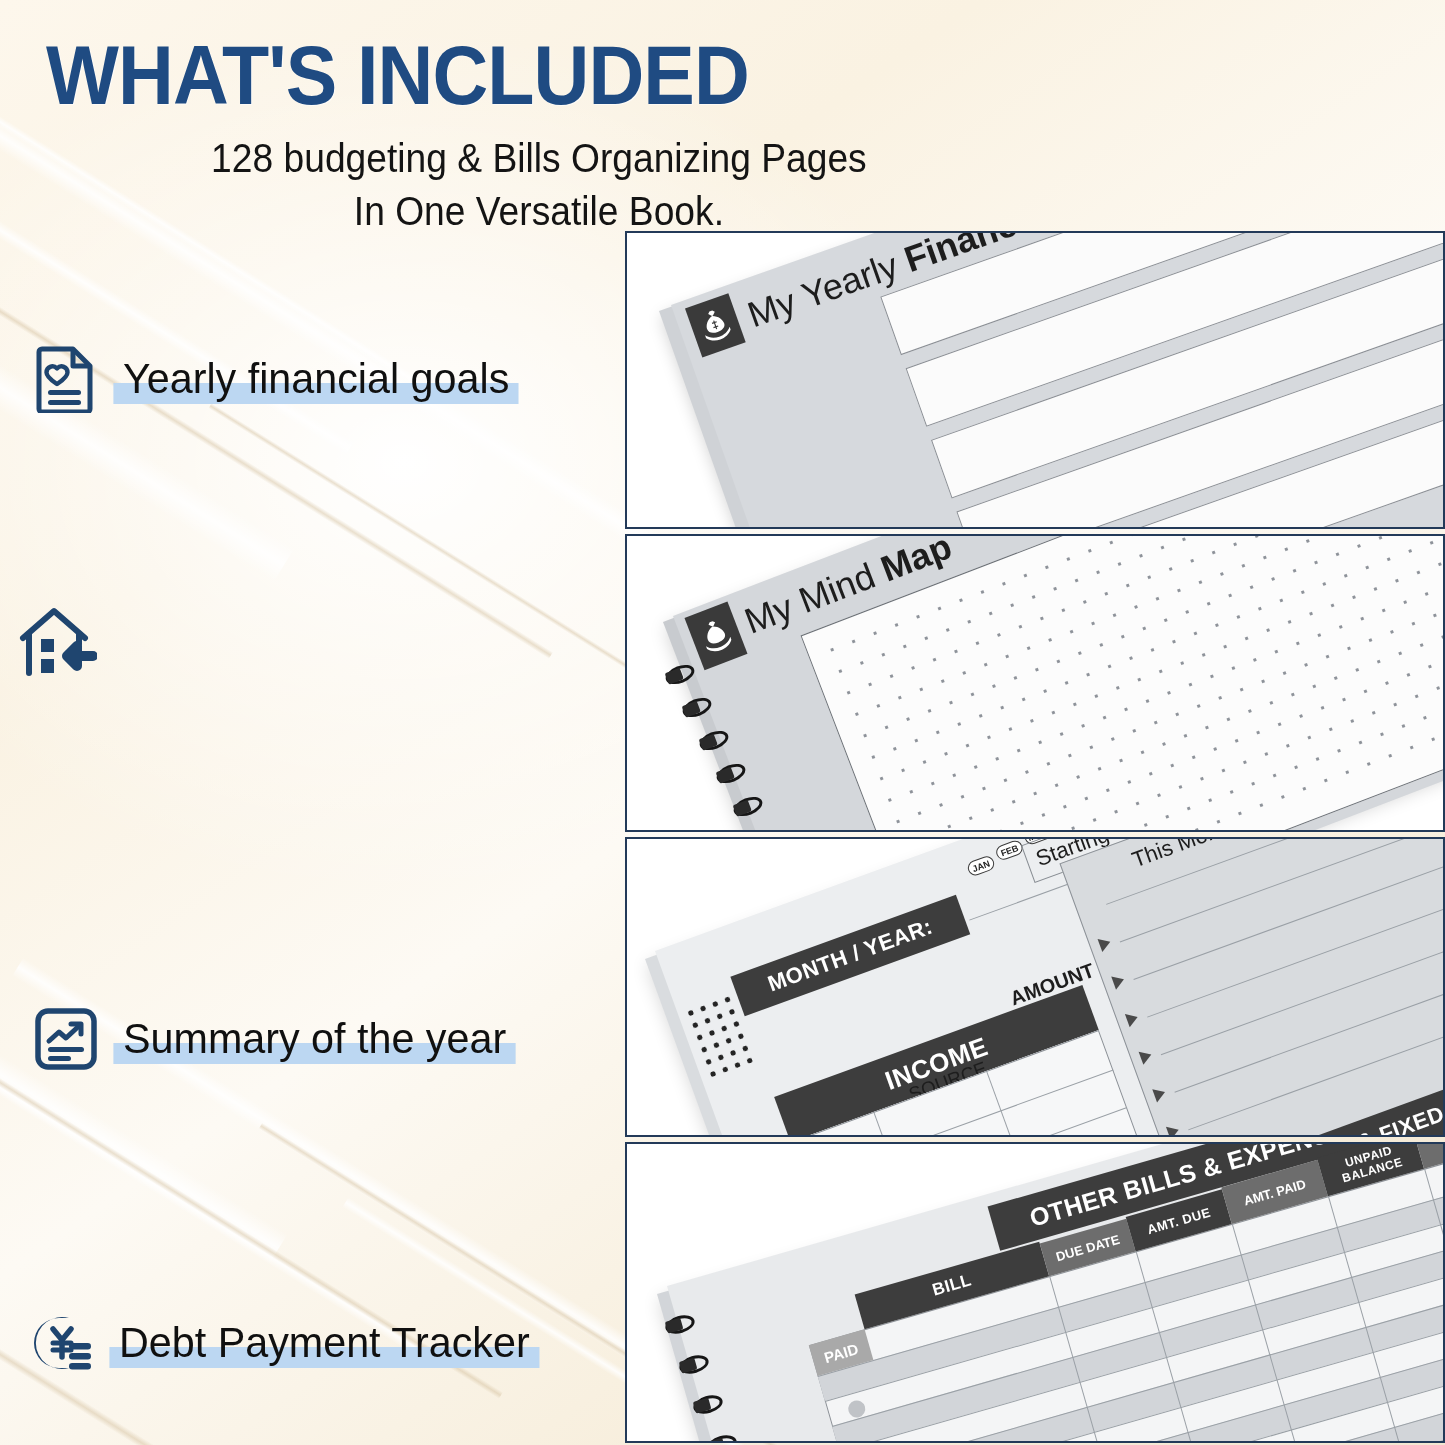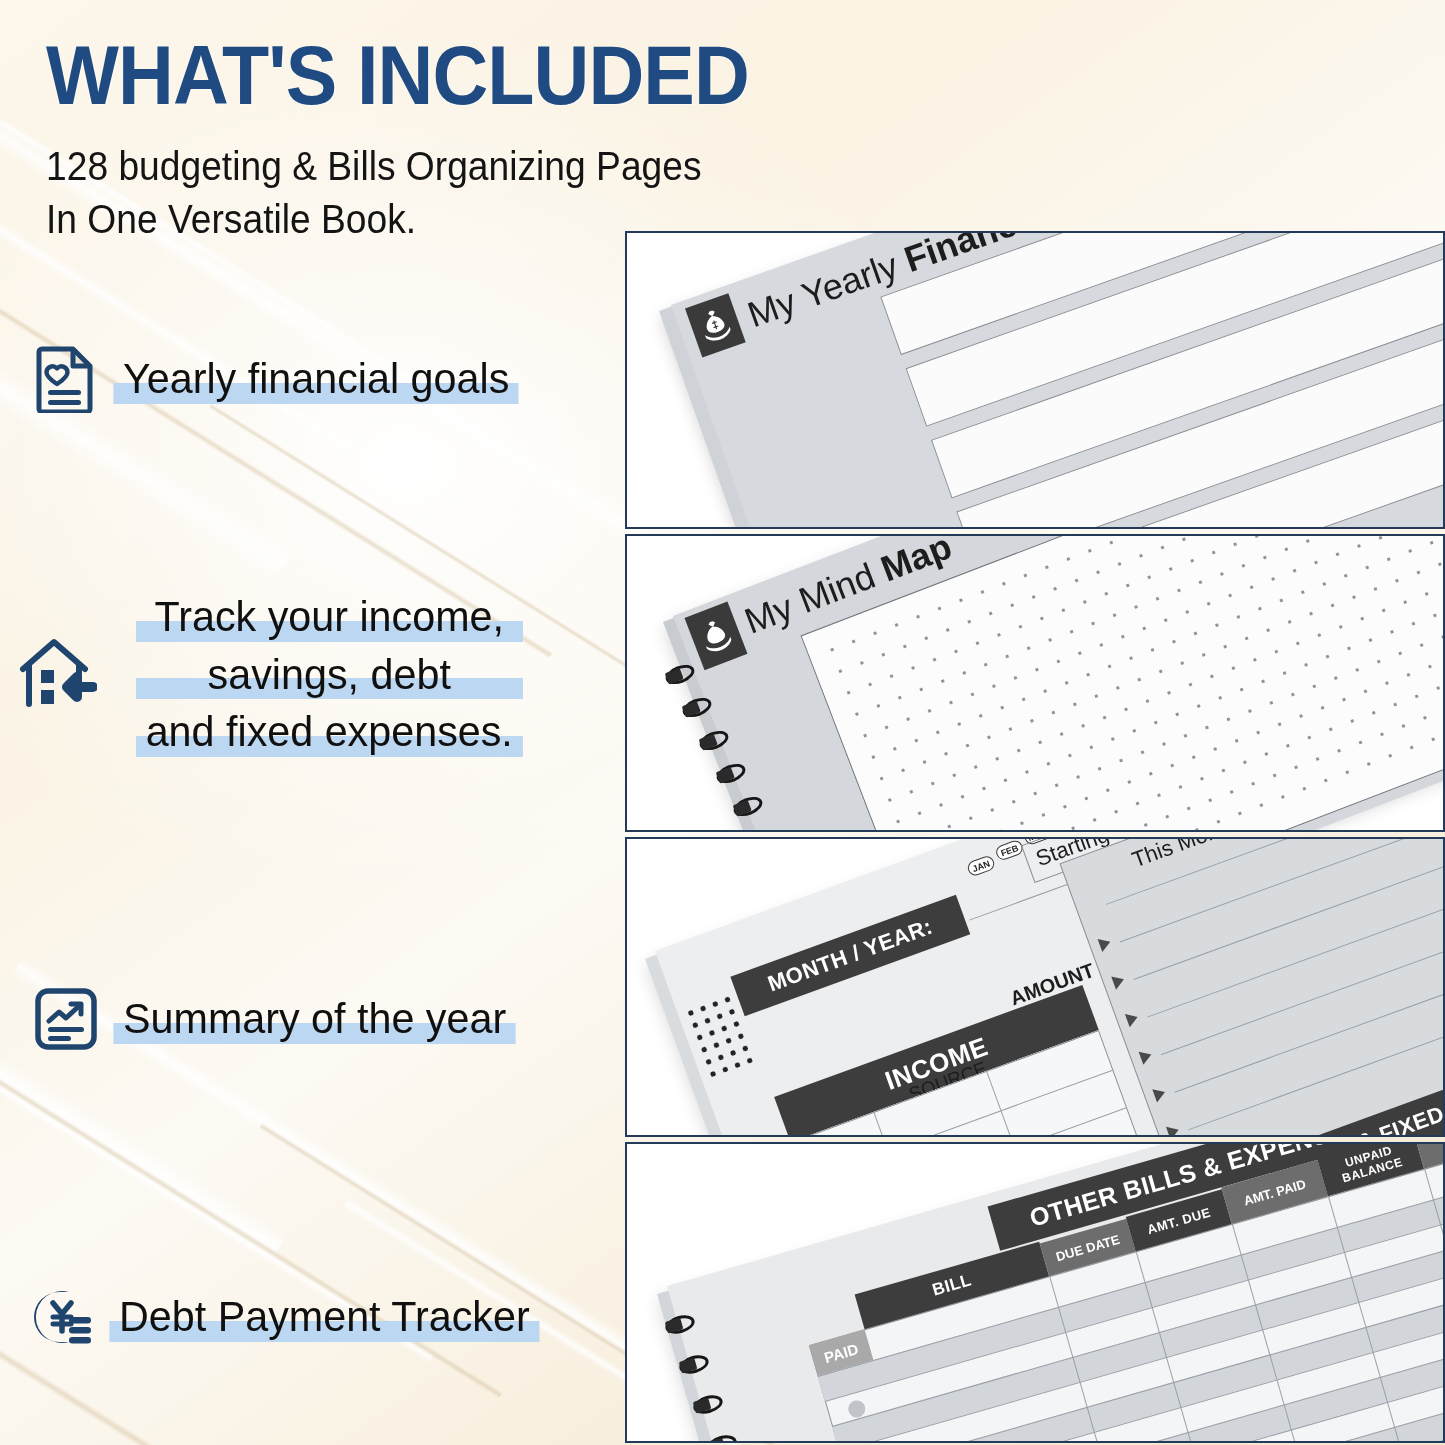--- a/index.html
+++ b/index.html
@@ -29,40 +29,40 @@
   #header { position:absolute; left:46px; top:34px; width:1060px; }
   #title {
     font-size:84px; font-weight:bold; color:#1f4b82; letter-spacing:-1px;
     line-height:.98; transform:scaleX(.92); transform-origin:left center;
     text-shadow:1px 1px 0 rgba(255,255,255,.6);
   }
   .sub-line {
     font-size:40px; color:#141414; line-height:1.32;
     transform:scaleX(.93); transform-origin:left center; white-space:nowrap;
   }
-  #subtitle { margin-top:24px; }
+  #subtitle { margin-top:16px;text-align:center; }
 
   
   .feature { position:absolute; display:flex; align-items:center; }
   .f-icon { flex:0 0 auto; width:76px; height:86px; display:flex; align-items:center; justify-content:center; }
   .f-icon svg { display:block; }
   .f-text { position:relative; margin-left:19px; }
   .f-line { position:relative; display:inline-block; font-size:43px; color:#101010;
             line-height:1.34; white-space:nowrap; transform:scaleX(.96); transform-origin:left center; }
   .f-line.center { transform-origin:center center; }
   .f-line .hl { position:absolute; left:-10px; right:-10px; bottom:4px; height:21px;
                 background:#bcd7f2; z-index:0; }
   .f-line .tx { position:relative; z-index:1; }
   .stack { text-align:center; }
   .stack .f-line { display:block; }
 
   #feature-1 { left:28px; top:336px; }
   #feature-2 { left:12px; top:588px; }
-  #feature-3 { left:28px; top:976px; }
-  #feature-4 { left:24px; top:1274px;text-decoration:underline; }
+  #feature-3 { left:28px; top:996px; }
+  #feature-4 { left:24px; top:1300px;text-decoration:underline; }
 
   
   .panel { position:absolute; background:#ffffff; border:2px solid #233a59; overflow:hidden; }
   #panel-1 { left:625px; top:231px; width:820px; height:298px; }
   #panel-2 { left:625px; top:534px; width:820px; height:298px; }
   #panel-3 { left:625px; top:837px; width:820px; height:300px; }
   #panel-4 { left:625px; top:1142px; width:820px; height:301px; }
 
   .sheet { position:absolute; background:#fff; }
   .badge { position:absolute; background:#3a3a3a; display:flex; align-items:center; justify-content:center; }
@@ -150,34 +150,20 @@
   <div class="feature" id="feature-2">
     <div class="f-icon" style="width:92px;height:110px;">
       <svg width="78" height="84" viewBox="0 0 78 84">
         <path d="M4 37 L35 10 L66 37" fill="none" stroke="#1f456f" stroke-width="6" stroke-linejoin="round" stroke-linecap="round"></path>
         <path d="M10 33 v39" fill="none" stroke="#1f456f" stroke-width="6" stroke-linecap="round"></path>
         <path d="M60 33 v10" fill="none" stroke="#1f456f" stroke-width="6" stroke-linecap="round"></path>
         <rect x="22" y="38" width="13" height="13" fill="#1f456f"></rect>
         <rect x="22" y="58" width="13" height="14" fill="#1f456f"></rect>
         <path d="M74 55 H50 M58 45 L48 55 L58 65 Z" fill="#1f456f" stroke="#1f456f" stroke-width="10" stroke-linejoin="round" stroke-linecap="round"></path>
       </svg>
-    </div>
-    <div class="f-text stack" style="margin-left:34px;">
-      <span class="f-line center">
-        <span class="hl"></span>
-        <span class="tx">Track your income,</span>
-      </span>
-      <span class="f-line center">
-        <span class="hl"></span>
-        <span class="tx">savings, debt</span>
-      </span>
-      <span class="f-line center">
-        <span class="hl"></span>
-        <span class="tx">and fixed expenses.</span>
-      </span>
     </div>
   </div>
 
   <div class="feature" id="feature-3">
     <div class="f-icon">
       <svg width="64" height="64" viewBox="0 0 64 64">
         <rect x="4" y="4" width="56" height="56" rx="10" fill="none" stroke="#1f456f" stroke-width="5.5"></rect>
         <path d="M15 34 L25 25 L32 31 L46 18" fill="none" stroke="#1f456f" stroke-width="5" stroke-linejoin="round" stroke-linecap="round"></path>
         <path d="M37 17 h10 v10" fill="none" stroke="#1f456f" stroke-width="5" stroke-linejoin="round" stroke-linecap="round"></path>
         <rect x="14" y="40" width="36" height="5" rx="2.5" fill="#1f456f"></rect>

